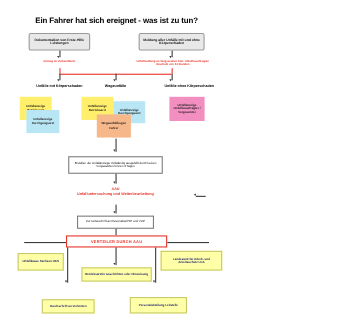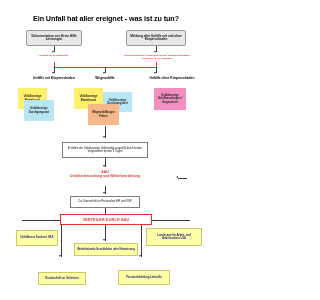--- a/index.html
+++ b/index.html
@@ -98,21 +98,21 @@
     position:absolute;width:0;height:0;
     border-top:1.7px solid transparent;border-bottom:1.7px solid transparent;
     border-right:2.4px solid #3a3a3a;
   }
 </style>
 </head>
 <body>
 
 <div id="sheet">
 
-  <div class="title">Ein Unfall hat aller ereignet - was ist zu tun?</div>
+  <div class="title">Ein Fahrer hat sich ereignet - was ist zu tun?</div>
 
   <div class="bx greybox" style="left:26px;top:30px;width:56px;height:16px;">
     <span>Dokumentation von Erste-Hilfe Leistungen</span>
   </div>
 
   <div class="bx greybox" style="left:126px;top:30px;width:60px;height:16px;">
     <span>Meldung aller Unfälle mit und ohne Körperschaden</span>
   </div>
 
   <div class="vline" style="left:53.6px;top:46px;height:6px;"></div>

